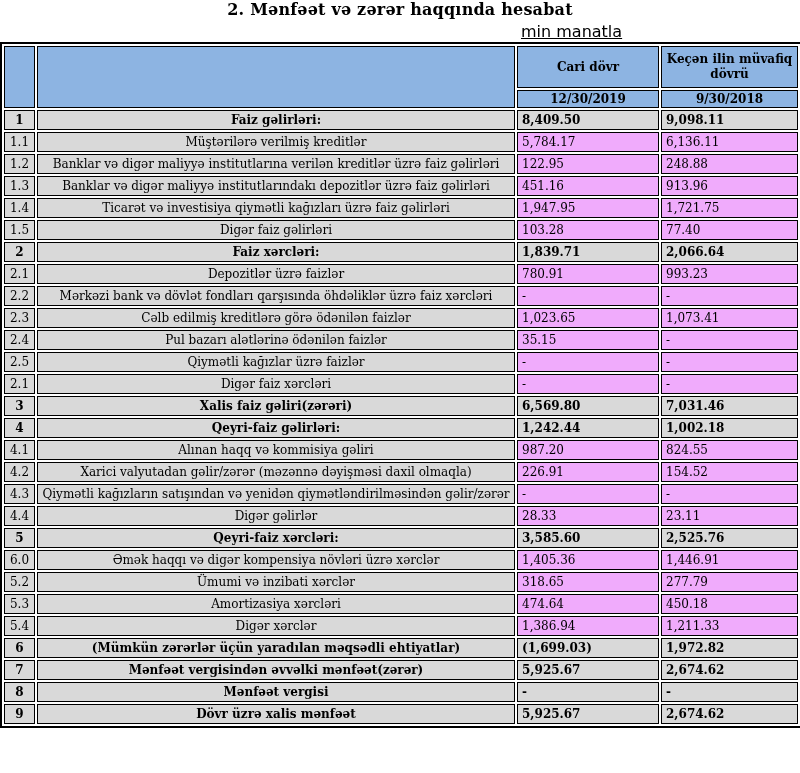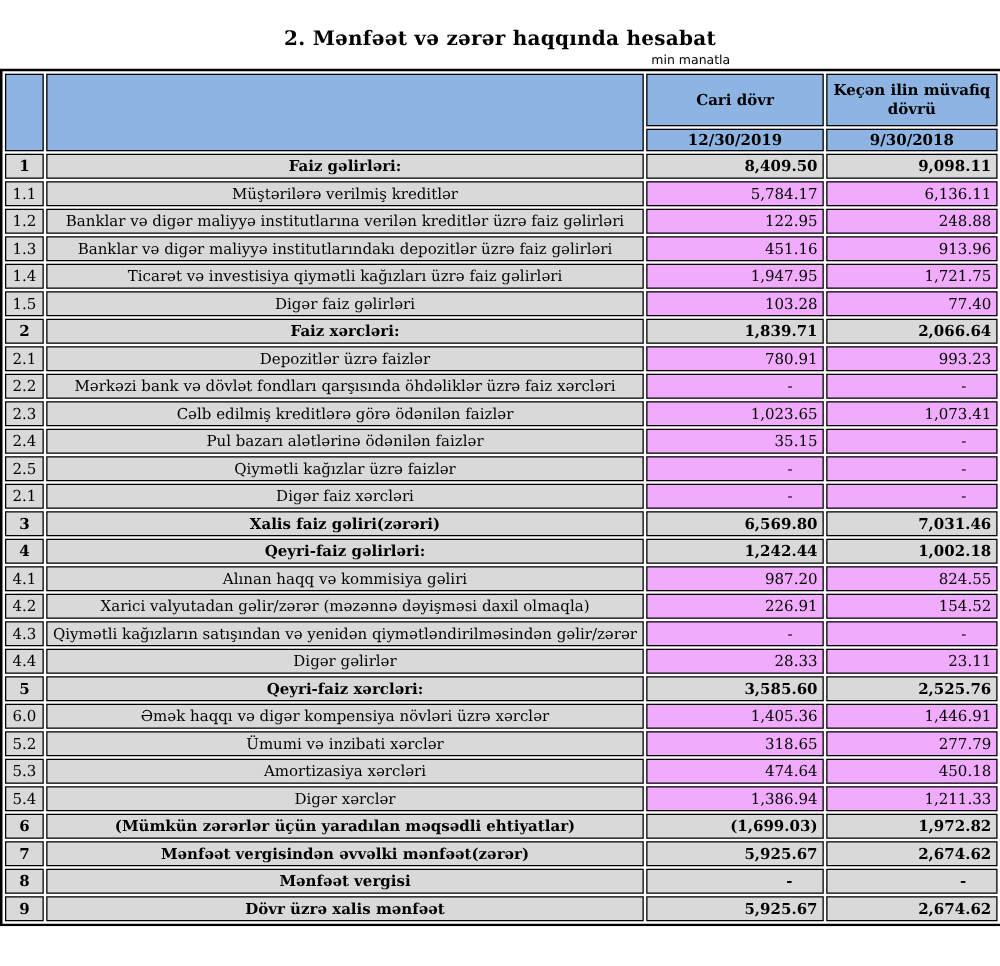--- a/index.html
+++ b/index.html
@@ -11,29 +11,30 @@
     font-family: "DejaVu Serif", "Liberation Serif", serif;
   }
   .page {
     width: 800px;
     box-sizing: border-box;
   }
   .title {
     text-align: center;
     font-weight: bold;
     font-size: 16px;
-    padding-top: 21px;
+    padding-top: 0;
     letter-spacing: 0.2px;
   }
   .unit-note {
     font-family: "DejaVu Sans", "Liberation Sans", sans-serif;
-    font-size: 10px;
+    font-size: 16px;
     padding-left: 521px;
     margin-top: 3px;
     margin-bottom: 1px;
+    text-decoration: underline;
   }
   table.report {
     border-collapse: separate;
     border-spacing: 2px;
     border: 2px solid #000;
     table-layout: fixed;
     width: 798px;
     background: #ffffff;
   }
   table.report td {
@@ -51,21 +52,21 @@
     background: var(--header-blue, #8DB4E2);
     font-weight: bold;
     text-align: center;
   }
   tr.header-main td.period { height: 42px; white-space: normal; line-height: 1.25; }
   tr.header-date td { height: 18px; }
   td.corner { }
   
   td.num { text-align: center; padding: 1px 2px; }
   td.label { text-align: center; padding-left: 5px; }
-  td.val { text-align: right; padding-right: 7px; font-variant-numeric: tabular-nums; }
+  td.val { padding-right: 7px; font-variant-numeric: tabular-nums; }
   td.val.dash { padding-right: 24px; }
   tr.item td.num, tr.item td.label { background: var(--row-gray, #D9D9D9); }
   tr.item td.val { background: #f0abfc; }
   tr.section td { background: var(--row-gray, #D9D9D9); font-weight: bold; }
   tr.section td.label { text-align: center; padding-left: 4px; }
 </style>
 </head>
 <body>
 
 <div class="page">

